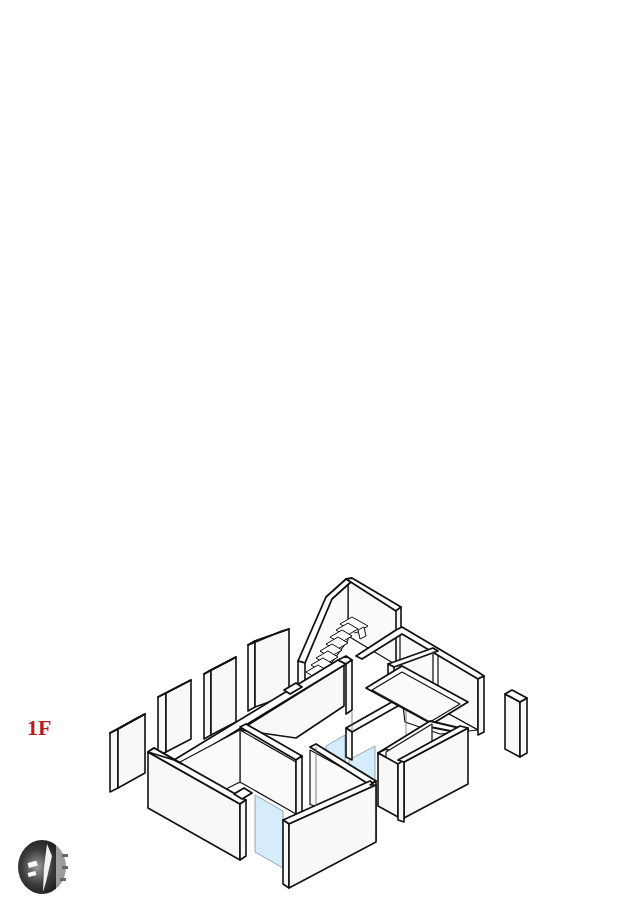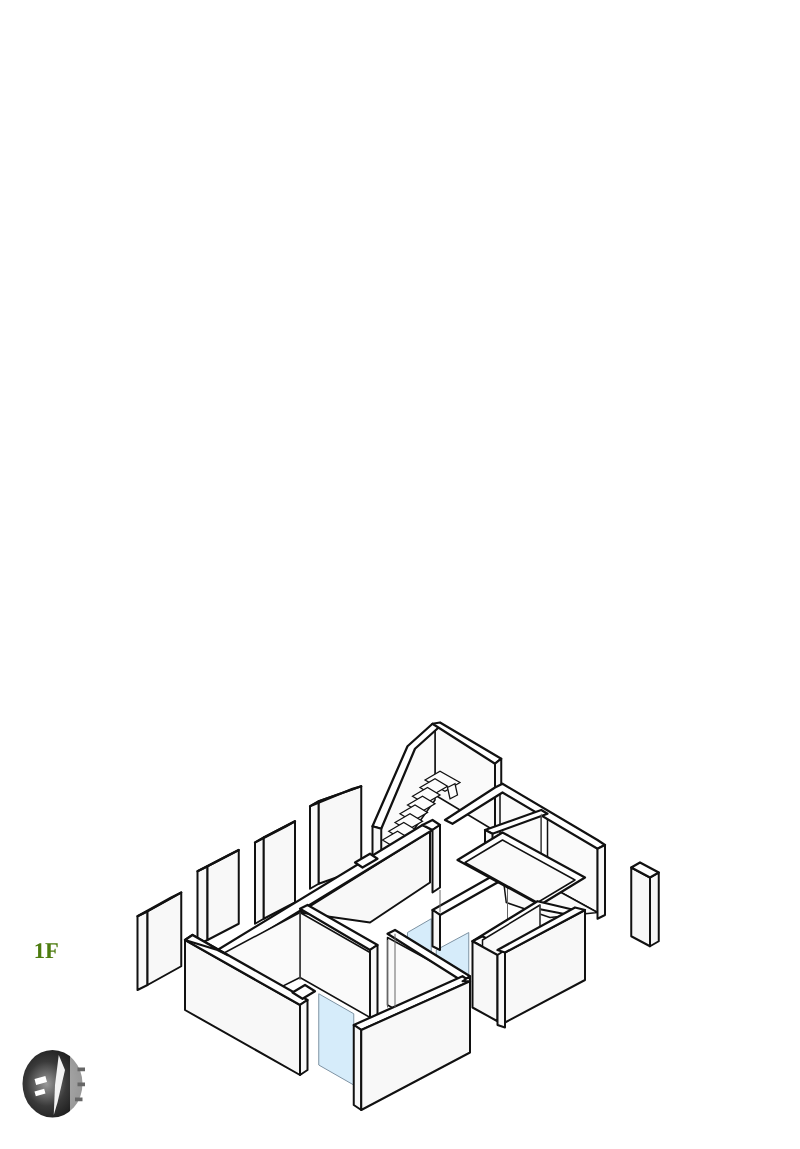--- a/index.html
+++ b/index.html
@@ -1,18 +1,18 @@
 <!DOCTYPE html>
 <html><head>
 <meta charset="utf-8">
 <style>
   html, body { margin: 0; padding: 0; background: #ffffff; }
   body { width: 640px; height: 919px; position: relative; overflow: hidden; font-family: "Liberation Serif", serif; }
   .canvas { position: absolute; left: 0; top: 0; width: 640px; height: 919px; }
-  .floor-label { position: absolute; left: 27px; top: 751px; font-family: "Liberation Serif", "DejaVu Serif", serif; font-weight: bold; font-size: 18px; color: #4d7c0f; letter-spacing: 0px; line-height: 1; }
+  .floor-label { position: absolute; left: 27px; top: 717px; font-family: "Liberation Serif", "DejaVu Serif", serif; font-weight: bold; font-size: 22px; color: #b91c1c; letter-spacing: 0px; line-height: 1; }
   .compass { position: absolute; left: 16px; top: 838px; width: 58px; height: 58px; }
   svg .w { fill: #f8f8f8; stroke: #111; stroke-width: 1.6; stroke-linejoin: round; }
   svg .wf { fill: #fafafa; stroke: #111; stroke-width: 1.2; stroke-linejoin: round; }
   svg .top { fill: #ffffff; stroke: #111; stroke-width: 1.8; stroke-linejoin: round; }
   svg .glass { fill: #d6ecfa; stroke: #7e93a3; stroke-width: 0.8; }
   svg .thin { stroke: #666; stroke-width: 0.8; fill: none; }
   svg .step { fill: #fdfdfd; stroke: #111; stroke-width: 1; }
 </style>
 </head>
 <body>

